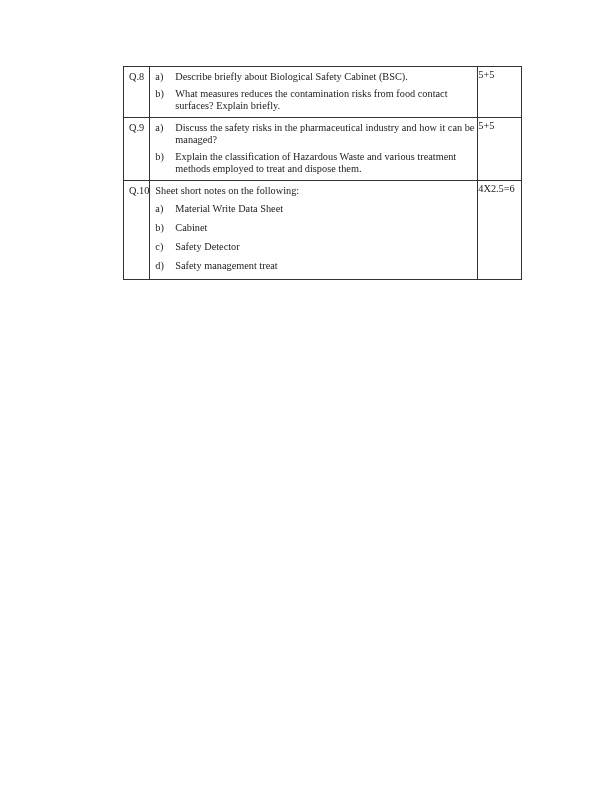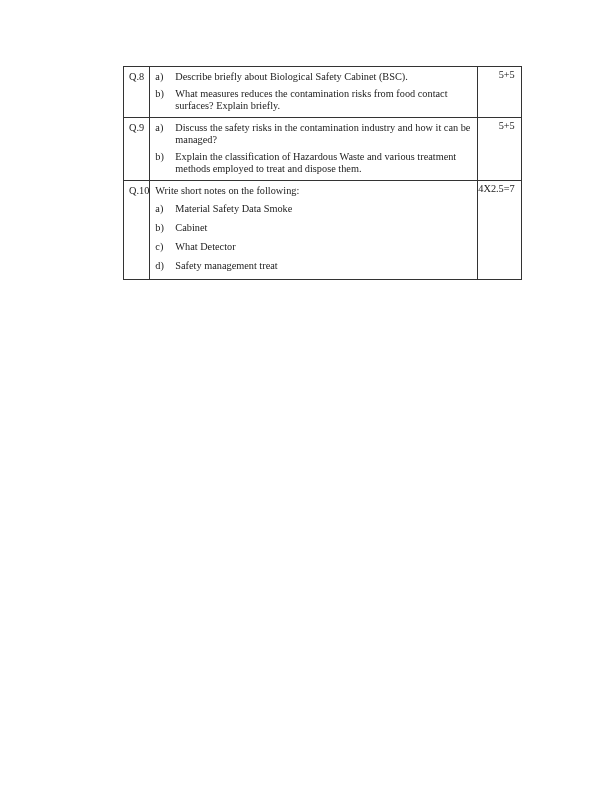--- a/index.html
+++ b/index.html
@@ -2,21 +2,21 @@
 <html><head>
 <meta charset="utf-8">
 <style>
   html, body { margin:0; padding:0; }
   body { width:612px; height:792px; background:#ffffff; position:relative; overflow:hidden;
          font-family:"Liberation Serif", "DejaVu Serif", serif; color:#222; }
   .qtable { position:absolute; left:123px; top:66px; width:384px; border-collapse:collapse; font-size:10.3px; line-height:12px; }
   .qtable td { border:1px solid #333; vertical-align:top; padding:0;margin-left:24px; }
   .qnum { width:33px; padding:4px 0 0 5px !important; }
   .qbody { width:292px; }
-  .marks { width:56px; text-align:right; padding:2px 6px 0 0 !important; }
+  .marks { width:56px; text-align:left; padding:2px 6px 0 0 !important; }
   .item { display:flex; margin:4px 0 5px 5px; }
   .lbl { width:20px; flex:none; }
   .txt { width:302px; }
   .intro { margin:4px 0 6px 5px; }
   .q10 .item { margin-bottom:7px; }
 </style>
 </head>
 <body>
 
 <table class="qtable">
@@ -33,46 +33,46 @@
         <span class="txt">What measures reduces the contamination risks from food contact surfaces? Explain briefly.</span>
       </div>
     </td>
     <td class="marks">5+5</td>
   </tr>
   <tr>
     <td class="qnum">Q.9</td>
     <td class="qbody">
       <div class="item">
         <span class="lbl">a)</span>
-        <span class="txt">Discuss the safety risks in the contamination industry and how it can be managed?</span>
+        <span class="txt">Discuss the safety risks in the pharmaceutical industry and how it can be managed?</span>
       </div>
       <div class="item">
         <span class="lbl">b)</span>
         <span class="txt">Explain the classification of Hazardous Waste and various treatment methods employed to treat and dispose them.</span>
       </div>
     </td>
     <td class="marks">5+5</td>
   </tr>
   <tr class="q10">
     <td class="qnum">Q.10</td>
     <td class="qbody">
-      <div class="intro">Write short notes on the following:</div>
+      <div class="intro">Sheet short notes on the following:</div>
       <div class="item">
         <span class="lbl">a)</span>
-        <span class="txt">Material Safety Data Smoke</span>
+        <span class="txt">Material Write Data Sheet</span>
       </div>
       <div class="item">
         <span class="lbl">b)</span>
         <span class="txt">Cabinet</span>
       </div>
       <div class="item">
         <span class="lbl">c)</span>
-        <span class="txt">What Detector</span>
+        <span class="txt">Safety Detector</span>
       </div>
       <div class="item">
         <span class="lbl">d)</span>
         <span class="txt">Safety management treat</span>
       </div>
     </td>
-    <td class="marks">4X2.5=7</td>
+    <td class="marks">4X2.5=6</td>
   </tr>
 </tbody>
   </table>
 
 </body></html>

